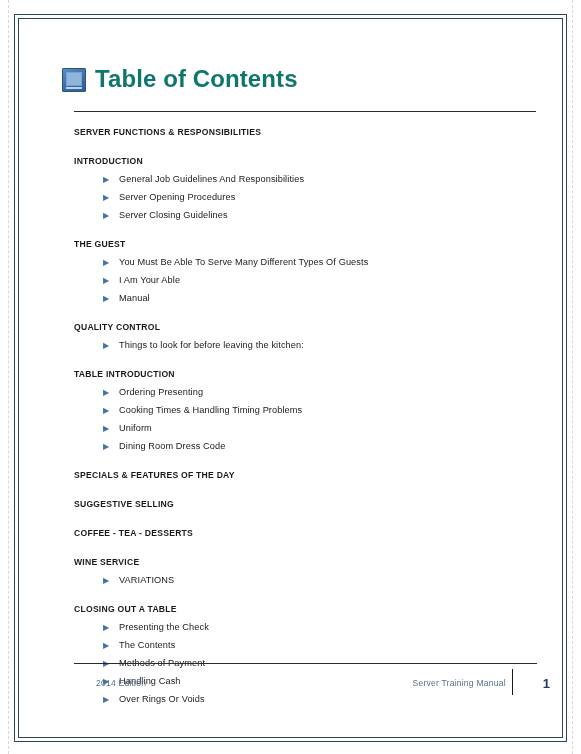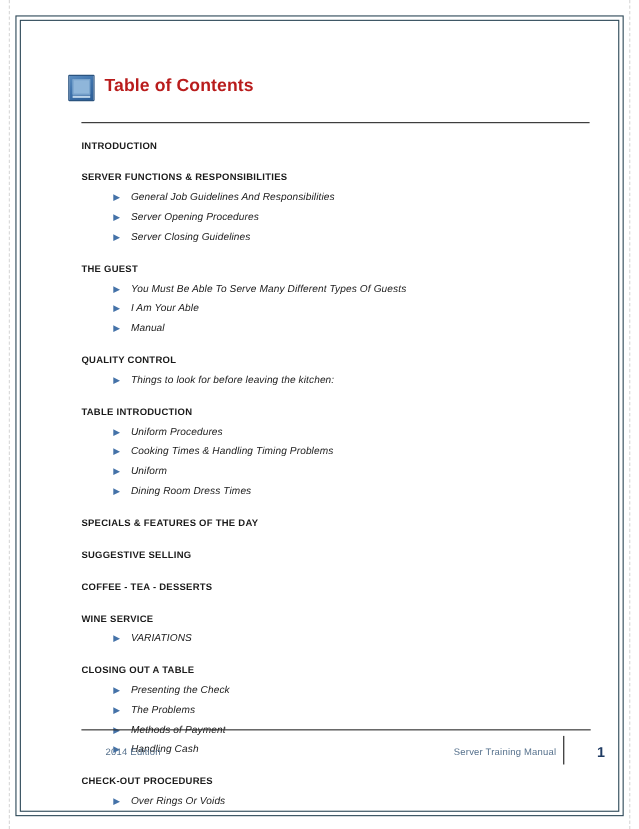--- a/index.html
+++ b/index.html
@@ -89,23 +89,23 @@
   }
   .toc-icon .ledge {
     position: absolute;
     left: 4px;
     right: 4px;
     bottom: 3px;
     height: 2px;
     background: #bcd4ea;
   }
   .page-title {
-    font-size: 16px;
+    font-size: 24px;
     font-weight: bold;
-    color: #b91c1c;
+    color: #0f766e;
     letter-spacing: 0.1px;
     white-space: nowrap;
   }
 
   
   .title-rule {
     margin-top: 12px;
     margin-left: 12px;
     width: 462px;
     height: 0;
@@ -141,21 +141,20 @@
     width: 16px;
     color: #4472a8;
     font-size: 8px;
     line-height: 13px;
   }
   .toc-sub-label {
     font-size: 9.2px;
     color: #1a1a1a;
     letter-spacing: 0.1px;
     white-space: nowrap;
-    font-style: italic;
   }
 
   
   .footer {
     position: absolute;
     left: 59px;
     right: 40px;
     bottom: 46px;
   }
   .footer-rule {
@@ -212,22 +211,22 @@
         <div class="outer"></div>
         <div class="inner"></div>
         <div class="ledge"></div>
       </div>
       <div class="page-title">Table of Contents</div>
     </div>
 
     <div class="title-rule"></div>
 
     <div class="toc" id="toc-list">
+        <div class="toc-heading">SERVER FUNCTIONS &amp; RESPONSIBILITIES</div>
         <div class="toc-heading">INTRODUCTION</div>
-        <div class="toc-heading">SERVER FUNCTIONS &amp; RESPONSIBILITIES</div>
         <div class="toc-sub">
           <span class="bullet-icon">▶</span>
           <span class="toc-sub-label">General Job Guidelines And Responsibilities</span>
         </div>
         <div class="toc-sub">
           <span class="bullet-icon">▶</span>
           <span class="toc-sub-label">Server Opening Procedures</span>
         </div>
         <div class="toc-sub">
           <span class="bullet-icon">▶</span>
@@ -247,60 +246,59 @@
           <span class="toc-sub-label">Manual</span>
         </div>
         <div class="toc-heading">QUALITY CONTROL</div>
         <div class="toc-sub">
           <span class="bullet-icon">▶</span>
           <span class="toc-sub-label">Things to look for before leaving the kitchen:</span>
         </div>
         <div class="toc-heading">TABLE INTRODUCTION</div>
         <div class="toc-sub">
           <span class="bullet-icon">▶</span>
-          <span class="toc-sub-label">Uniform Procedures</span>
+          <span class="toc-sub-label">Ordering Presenting</span>
         </div>
         <div class="toc-sub">
           <span class="bullet-icon">▶</span>
           <span class="toc-sub-label">Cooking Times &amp; Handling Timing Problems</span>
         </div>
         <div class="toc-sub">
           <span class="bullet-icon">▶</span>
           <span class="toc-sub-label">Uniform</span>
         </div>
         <div class="toc-sub">
           <span class="bullet-icon">▶</span>
-          <span class="toc-sub-label">Dining Room Dress Times</span>
+          <span class="toc-sub-label">Dining Room Dress Code</span>
         </div>
         <div class="toc-heading">SPECIALS &amp; FEATURES OF THE DAY</div>
         <div class="toc-heading">SUGGESTIVE SELLING</div>
         <div class="toc-heading">COFFEE - TEA - DESSERTS</div>
         <div class="toc-heading">WINE SERVICE</div>
         <div class="toc-sub">
           <span class="bullet-icon">▶</span>
           <span class="toc-sub-label">VARIATIONS</span>
         </div>
         <div class="toc-heading">CLOSING OUT A TABLE</div>
         <div class="toc-sub">
           <span class="bullet-icon">▶</span>
           <span class="toc-sub-label">Presenting the Check</span>
         </div>
         <div class="toc-sub">
           <span class="bullet-icon">▶</span>
-          <span class="toc-sub-label">The Problems</span>
+          <span class="toc-sub-label">The Contents</span>
         </div>
         <div class="toc-sub">
           <span class="bullet-icon">▶</span>
           <span class="toc-sub-label">Methods of Payment</span>
         </div>
         <div class="toc-sub">
           <span class="bullet-icon">▶</span>
           <span class="toc-sub-label">Handling Cash</span>
         </div>
-        <div class="toc-heading">CHECK-OUT PROCEDURES</div>
         <div class="toc-sub">
           <span class="bullet-icon">▶</span>
           <span class="toc-sub-label">Over Rings Or Voids</span>
         </div>
       </div>
 
   </div>
 
   <div class="footer">
     <div class="footer-rule"></div>

